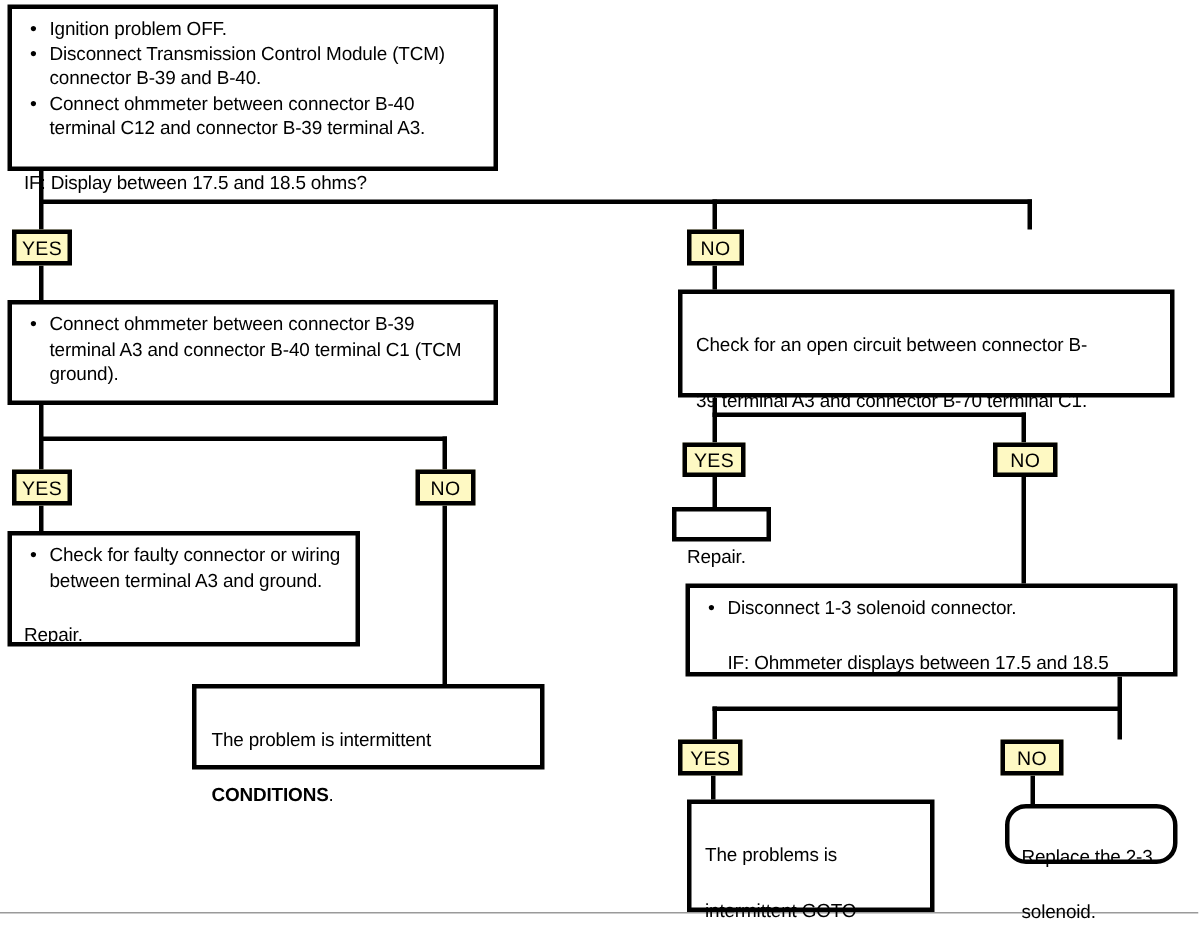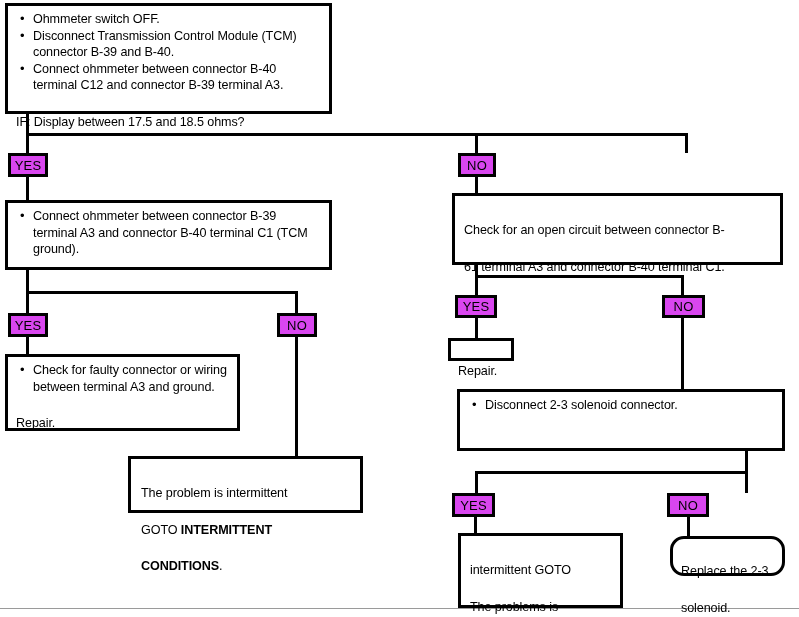--- a/index.html
+++ b/index.html
@@ -46,21 +46,21 @@
     line-height: 16.5px;
   }
   .bul .txt { flex: 1 1 auto; }
   .plain { display: block; margin-top: 20px; }
   .b { font-weight: bold; }
 
   
   .yn {
     position: absolute;
     border: 3px solid #000;
-    background: #d946ef;
+    background: #fef9c3;
     font-size: 13px;
     font-weight: normal;
     display: flex;
     align-items: center;
     justify-content: center;
     letter-spacing: 0.2px;
     z-index: 4;
   }
 
   
@@ -83,21 +83,21 @@
 </style>
 </head>
 <body>
 
 <div id="canvas">
 
   <div class="box" style="left:5px; top:3px; width:327px; height:111px;">
     <div class="inner">
       <div class="bul">
         <span class="dot">•</span>
-        <span class="txt">Ohmmeter switch OFF.</span>
+        <span class="txt">Ignition problem OFF.</span>
       </div>
       <div class="bul">
         <span class="dot">•</span>
         <span class="txt">Disconnect Transmission Control Module (TCM) connector B-39 and B-40.</span>
       </div>
       <div class="bul">
         <span class="dot">•</span>
         <span class="txt">Connect ohmmeter between connector B-40 terminal C12 and connector B-39 terminal A3.</span>
       </div>
       <div class="plain">IF:  Display between 17.5 and 18.5 ohms?</div>
@@ -150,29 +150,28 @@
         <span class="dot">•</span>
         <span class="txt">Check for faulty connector or wiring between terminal A3 and ground.</span>
       </div>
       <div class="plain">Repair.</div>
     </div>
   </div>
 
   <div class="box" style="left:128px; top:456px; width:235px; height:57px;">
     <div class="inner" style="padding:6px 7px 5px 10px;">
       <div class="plain">The problem is intermittent</div>
-      <div class="plain"><span>GOTO </span><span class="b">INTERMITTENT</span></div>
       <div class="plain"><span class="b">CONDITIONS</span><span>.</span></div>
     </div>
   </div>
 
   <div class="box" style="left:452px; top:193px; width:331px; height:72px;">
     <div class="inner" style="padding:6px 7px 5px 9px;">
       <div class="plain">Check for an open circuit between connector B-</div>
-      <div class="plain">61 terminal A3 and connector B-40 terminal C1.</div>
+      <div class="plain">39 terminal A3 and connector B-70 terminal C1.</div>
     </div>
   </div>
 
   <div class="ln vr" style="left:475px; top:265px; height:30px;"></div>
   <div class="ln hr" style="left:475px; top:275px; width:209px;"></div>
   <div class="ln vr" style="left:681px; top:275px; height:20px;"></div>
 
   <div class="yn" style="left:455px; top:295px; width:42px; height:23px;">
     <span>YES</span>
   </div>
@@ -186,43 +185,44 @@
   <div class="box" style="left:448px; top:338px; width:66px; height:23px;">
     <div class="inner" style="padding:2px 5px 2px 7px;">
       <div class="plain">Repair.</div>
     </div>
   </div>
 
   <div class="box" style="left:457px; top:389px; width:328px; height:62px;">
     <div class="inner" style="padding:5px 6px 4px 8px;">
       <div class="bul">
         <span class="dot">•</span>
-        <span class="txt">Disconnect 2-3 solenoid connector.</span>
-      </div>
+        <span class="txt">Disconnect 1-3 solenoid connector.</span>
+      </div>
+      <div class="plain" style="padding-left:17px;"><span>IF: Ohmmeter displays between 17.5 and 18.5</span></div>
     </div>
   </div>
 
   <div class="ln vr" style="left:745px; top:451px; height:42px;"></div>
   <div class="ln hr" style="left:475px; top:471px; width:273px;"></div>
   <div class="ln vr" style="left:475px; top:471px; height:22px;"></div>
 
   <div class="yn" style="left:452px; top:493px; width:43px; height:24px;">
     <span>YES</span>
   </div>
   <div class="yn" style="left:667px; top:493px; width:42px; height:24px;">
     <span>NO</span>
   </div>
 
   <div class="ln vr" style="left:474px; top:517px; height:17px;"></div>
   <div class="ln vr" style="left:687px; top:517px; height:19px;"></div>
 
   <div class="box" style="left:458px; top:533px; width:165px; height:75px;">
     <div class="inner" style="padding:6px 6px 5px 9px;">
+      <div class="plain">The problems is</div>
       <div class="plain">intermittent GOTO</div>
-      <div class="plain">The problems is</div>
       <div class="plain b">INTERMITTENT</div>
       <div class="plain"><span class="b">CONDITIONS</span><span>.</span></div>
     </div>
   </div>
 
   <div class="box" style="left:670px; top:536px; width:115px; height:40px;border-radius:14px;">
     <div class="inner" style="padding:4px 5px 4px 8px;">
       <div class="plain">Replace the 2-3</div>
       <div class="plain">solenoid.</div>
     </div>

